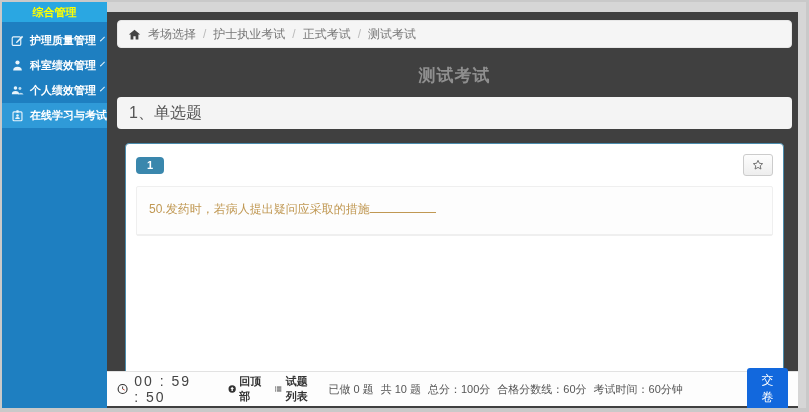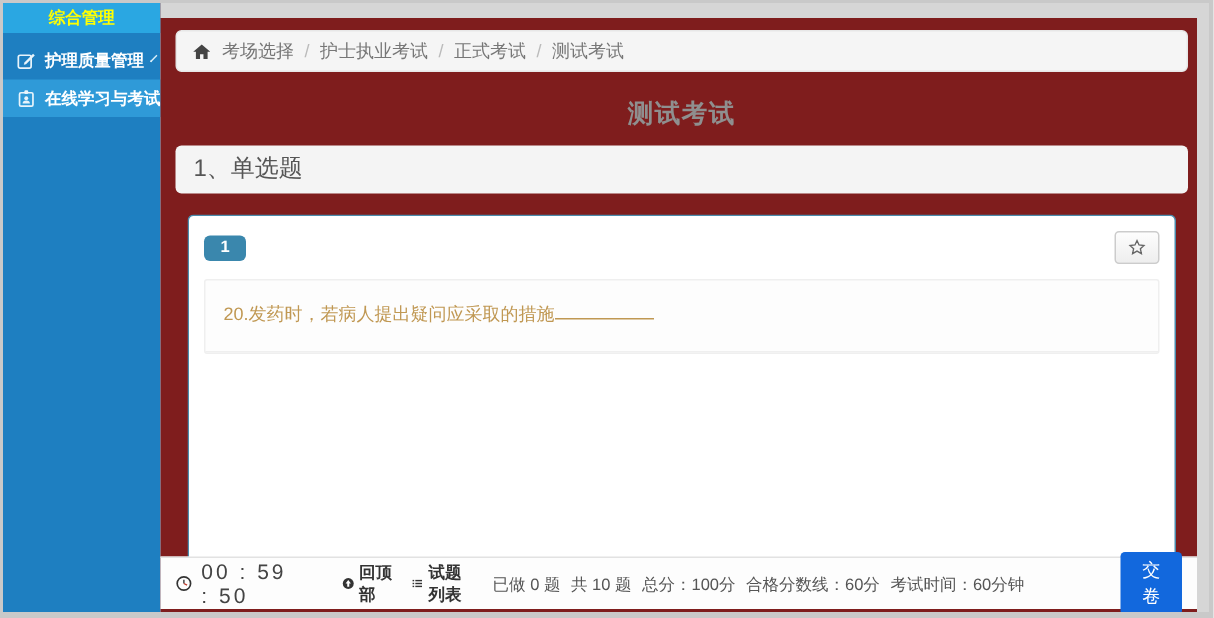--- a/index.html
+++ b/index.html
@@ -16,21 +16,21 @@
     color:var(--sidebar_header_text,#ffff00);font-size:11px;font-weight:bold;}
   .nav{padding-top:6px;}
   .nav-item{height:25px;display:flex;align-items:center;gap:6px;padding:0 9px;color:#fff;
     font-size:11px;font-weight:bold;cursor:pointer;white-space:nowrap;}
   .nav-item.active{background:var(--sidebar_active_bg,#2f9ad8);font-family:Liberation Serif, serif;}
   .nav-item .icon{width:13px;height:13px;flex-shrink:0;display:inline-flex;}
   .chevron{margin-left:auto;width:5px;height:5px;border-right:1.5px solid #d8edf9;border-bottom:1.5px solid #d8edf9;
     transform:rotate(45deg);margin-top:-3px;}
 
   
-  .main{flex:1;position:relative;background:#7f1d1d;}
+  .main{flex:1;position:relative;background:#404040;}
   .top-strip{height:10px;background:#d6d6d6;}
   .scroll-strip{position:absolute;top:10px;right:0;width:8px;bottom:0;background:#d6d6d6;}
   .content{padding:8px 14px 0 10px;}
 
   .breadcrumb{height:26px;background:#f5f5f5;border:1px solid #e7e7e7;border-radius:4px;
     display:flex;align-items:center;gap:7px;padding:0 10px;font-size:12px;color:#777;}
   .breadcrumb .crumb{cursor:pointer;}
   .breadcrumb .sep{color:#bbb;}
   .home-icon{display:inline-flex;width:13px;height:13px;}
 
@@ -73,21 +73,43 @@
         <span class="icon">
           <svg viewBox="0 0 16 16" width="13" height="13">
               <rect x="1.5" y="3.5" width="10.5" height="10.5" rx="1.5" fill="none" stroke="#e8f4fb" stroke-width="1.4"></rect>
               <path d="M6.5 9.5 L13.6 2.2 L15 3.6 L7.8 10.8 L6 11.2 Z" fill="#e8f4fb"></path>
             </svg>
         </span>
         <span>护理质量管理</span>
         <span class="chevron"></span>
       </div>
 
-
+      <div class="nav-item">
+        <span class="icon">
+          <svg viewBox="0 0 16 16" width="13" height="13">
+              <circle cx="8" cy="4.3" r="2.6" fill="#e8f4fb"></circle>
+              <path d="M2.7 14 a5.3 4.6 0 0 1 10.6 0 Z" fill="#e8f4fb"></path>
+            </svg>
+        </span>
+        <span>科室绩效管理</span>
+        <span class="chevron"></span>
+      </div>
+
+      <div class="nav-item">
+        <span class="icon">
+          <svg viewBox="0 0 16 16" width="13" height="13">
+              <circle cx="5.5" cy="5" r="2.2" fill="#e8f4fb"></circle>
+              <path d="M1 12.5 a4.5 4 0 0 1 9 0 Z" fill="#e8f4fb"></path>
+              <circle cx="11" cy="5.5" r="1.8" fill="#bcdcf0"></circle>
+              <path d="M8.6 12.8 a3.8 3.4 0 0 1 6.9 0 Z" fill="#bcdcf0"></path>
+            </svg>
+        </span>
+        <span>个人绩效管理</span>
+        <span class="chevron"></span>
+      </div>
 
       <div class="nav-item active">
         <span class="icon">
           <svg viewBox="0 0 16 16" width="13" height="13">
               <rect x="2.5" y="3.5" width="11" height="11" rx="1.2" fill="none" stroke="#e8f4fb" stroke-width="1.4"></rect>
               <rect x="6.5" y="1.5" width="3" height="3" rx="0.8" fill="#e8f4fb"></rect>
               <circle cx="8" cy="8" r="1.6" fill="#e8f4fb"></circle>
               <path d="M5 12.3 a3 2.4 0 0 1 6 0 Z" fill="#e8f4fb"></path>
             </svg>
         </span>
@@ -130,21 +152,21 @@
             <span class="q-badge">1</span>
             <span class="star-btn">
               <svg viewBox="0 0 16 16" width="12" height="12">
                   <path d="M8 1.8 L9.8 5.7 L14.2 6.2 L11 9.1 L11.9 13.4 L8 11.2 L4.1 13.4 L5 9.1 L1.8 6.2 L6.2 5.7 Z" fill="none" stroke="#666" stroke-width="1.2"></path>
                 </svg>
             </span>
           </div>
 
           <div class="q-panel">
             <div class="q-text">
-              <span>20.发药时，若病人提出疑问应采取的措施</span><span class="blank"></span>
+              <span>50.发药时，若病人提出疑问应采取的措施</span><span class="blank"></span>
             </div>
           </div>
 
         </div>
       </div>
     </div>
 
     <div class="footer">
       <span class="timer">
         <svg viewBox="0 0 16 16" width="16" height="16">

